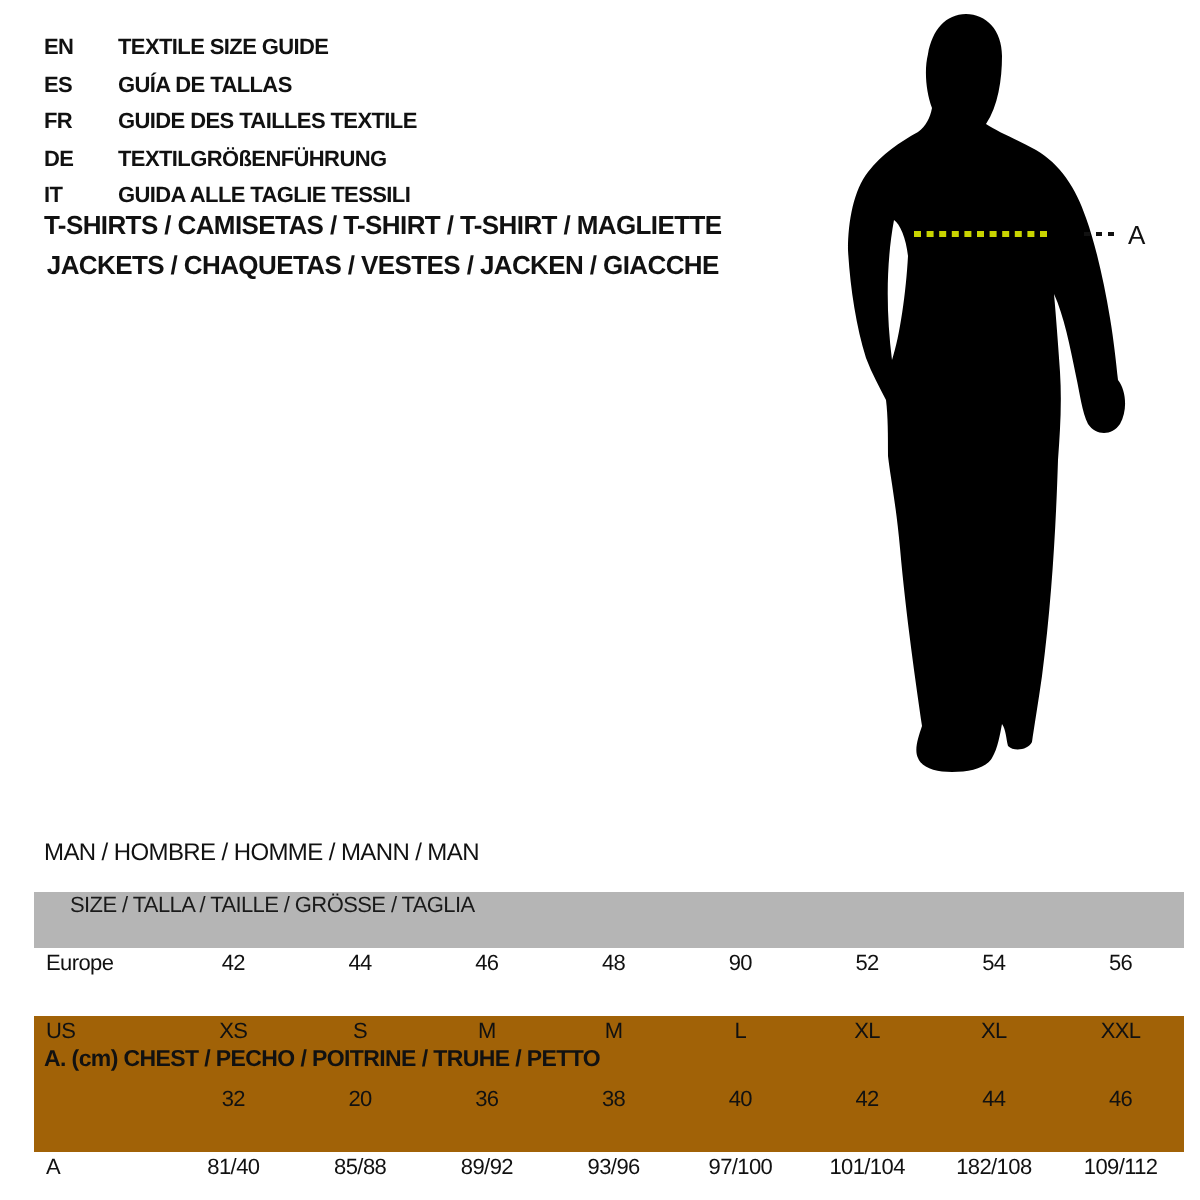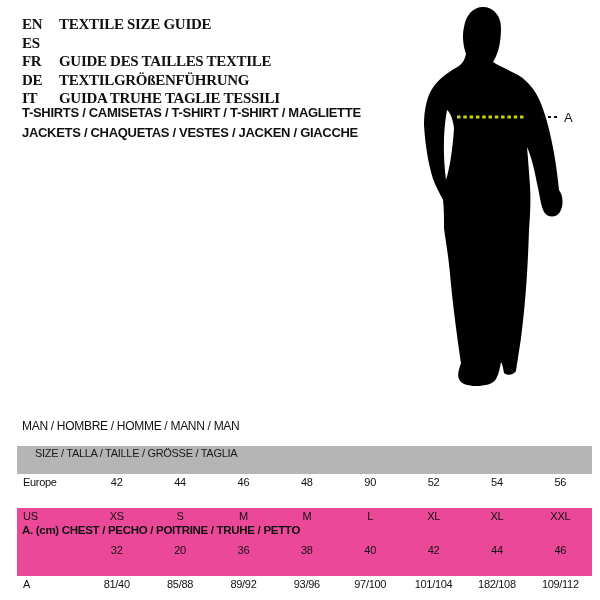--- a/index.html
+++ b/index.html
@@ -3,61 +3,62 @@
 <meta charset="utf-8">
 <style>
   html,body{margin:0;padding:0;}
   body{
     width:600px;height:600px;position:relative;background:#ffffff;
     font-family:"Liberation Sans",sans-serif;color:#111;overflow:hidden;
   }
   .cond{letter-spacing:-0.3px;}
   
   .lang-block{position:absolute;left:22px;top:15px;}
-  .lang-row{display:flex;line-height:18.6px;font-size:15px;font-weight:700;font-family:Liberation Serif, serif;}
+  .lang-row{display:flex;line-height:18.6px;font-size:11px;font-weight:700;}
   .lang-code{width:37px;flex:0 0 37px;}
   
-  .cat-block{position:absolute;left:22px;top:103px;}
+  .cat-block{position:absolute;left:22px;top:103px;text-align:center;}
   .cat-line{font-size:13px;font-weight:700;line-height:19.5px;}
   
   .figure-wrap{position:absolute;left:400px;top:0;width:200px;height:400px;}
   
   .section-title{position:absolute;left:22px;top:419px;font-size:12px;font-weight:400;}
   
   .size-table{position:absolute;left:17px;top:446px;width:575px;font-size:11px;}
   .st-header{background:#b5b5b5;height:28px;line-height:15px;padding-left:18px;color:#1a1a1a;}
   .st-row{display:flex;height:34px;line-height:17px;}
-  .st-row.band{background:#ec4899;}
+  .st-row.band{background:#a16207;}
   .st-label{flex:0 0 62px;padding-left:6px;text-align:left;}
   .st-cell{flex:1;text-align:center;}
   
   .footnote{position:absolute;left:22px;top:524px;font-size:11.5px;font-weight:700;}
 </style>
 </head>
 <body>
 
 <div class="lang-block cond">
   <div class="lang-row">
     <span class="lang-code">EN</span>
     <span class="lang-label">TEXTILE SIZE GUIDE</span>
   </div>
   <div class="lang-row">
     <span class="lang-code">ES</span>
+    <span class="lang-label">GUÍA DE TALLAS</span>
   </div>
   <div class="lang-row">
     <span class="lang-code">FR</span>
     <span class="lang-label">GUIDE DES TAILLES TEXTILE</span>
   </div>
   <div class="lang-row">
     <span class="lang-code">DE</span>
     <span class="lang-label">TEXTILGRÖßENFÜHRUNG</span>
   </div>
   <div class="lang-row">
     <span class="lang-code">IT</span>
-    <span class="lang-label">GUIDA TRUHE TAGLIE TESSILI</span>
+    <span class="lang-label">GUIDA ALLE TAGLIE TESSILI</span>
   </div>
 </div>
 
 <div class="cat-block cond">
   <div class="cat-line">T-SHIRTS / CAMISETAS / T-SHIRT / T-SHIRT / MAGLIETTE</div>
   <div class="cat-line">JACKETS / CHAQUETAS / VESTES / JACKEN / GIACCHE</div>
 </div>
 
 <div class="figure-wrap">
   <svg width="200" height="400" viewBox="400 0 200 400" xmlns="http://www.w3.org/2000/svg">

